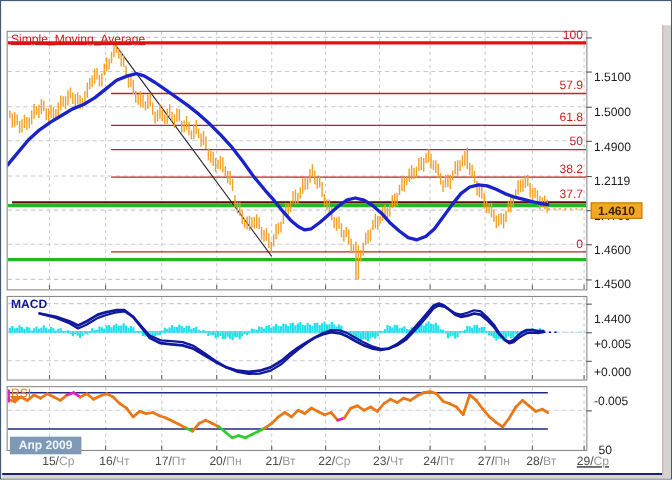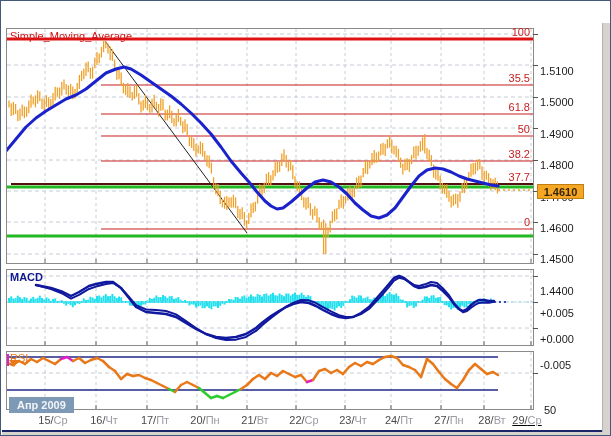--- a/index.html
+++ b/index.html
@@ -20,21 +20,21 @@
   .minglyph{display:block;width:7px;height:2px;background:#2b50c8;}
   .sqglyph{display:block;width:6px;height:5px;border:1.5px solid #2b50c8;box-sizing:border-box;}
   .panel{position:absolute;left:5px;border:1px solid #8a8a8a;background:#ffffff;box-sizing:border-box;}
   #mainPanel{top:27px;width:528px;height:236px;}
   #macdPanel{top:268px;width:528px;height:77px;}
   #rsiPanel{top:350px;width:528px;height:59px;}
   svg{position:absolute;left:0;top:0;}
   .axis-label{position:absolute;font-size:11px;color:#1c1c1c;white-space:nowrap;margin-top:38px;}
   .fib-label{position:absolute;font-size:11px;color:#c82020;white-space:nowrap;text-align:right;width:34px;}
   .overlay-label{position:absolute;font-size:11px;white-space:nowrap;}
-  #smaLabel{color:#d01818;left:9px;top:29px;}
+  #smaLabel{color:#d01818;left:9px;top:29px;text-decoration:underline;}
   #macdLabel{color:#101890;font-weight:bold;left:9px;top:270px;}
   #rsiLabel{color:#e87818;font-weight:normal;left:9px;top:351px;}
   #curPrice{position:absolute;left:536px;top:183px;width:47px;height:15px;background:#f5a623;
       color:#38260a;font-size:11px;font-weight:bold;display:flex;align-items:center;
       justify-content:center;border:1px solid #c07d10;box-sizing:border-box;}
   #monthBadge{position:absolute;left:8px;top:396px;height:16px;padding:0 8px;background:#7d99b5;
       color:#f2f5f8;font-size:11px;font-weight:bold;display:flex;align-items:center;}
   .date-label{position:absolute;top:413px;font-size:11px;white-space:nowrap;transform:translateX(-50%);}
   .date-label .num{color:#4a4a4a;margin-left:16px;}
   .date-label .day{color:#9a9aa2;}
@@ -914,35 +914,35 @@
   <span class="overlay-label" id="macdLabel">MACD</span>
   <span class="overlay-label" id="rsiLabel">RSI</span>
 
   <div id="priceAxis">
       <div class="axis-label" style="left: 539px; top: 26px;">1.5100</div>
       <div style="position: absolute; left: 532px; top: 33px; width: 5px; height: 1px; background: rgb(85, 85, 85);"></div>
       <div class="axis-label" style="left: 539px; top: 57px;">1.5000</div>
       <div style="position: absolute; left: 532px; top: 64px; width: 5px; height: 1px; background: rgb(85, 85, 85);"></div>
       <div class="axis-label" style="left: 539px; top: 89px;">1.4900</div>
       <div style="position: absolute; left: 532px; top: 96px; width: 5px; height: 1px; background: rgb(85, 85, 85);"></div>
-      <div class="axis-label" style="left: 539px; top: 120px;">1.4800</div>
+      <div class="axis-label" style="left: 539px; top: 120px;">1.2119</div>
       <div style="position: absolute; left: 532px; top: 127px; width: 5px; height: 1px; background: rgb(85, 85, 85);"></div>
       <div class="axis-label" style="left: 539px; top: 152px;">1.4700</div>
       <div style="position: absolute; left: 532px; top: 159px; width: 5px; height: 1px; background: rgb(85, 85, 85);"></div>
       <div class="axis-label" style="left: 539px; top: 183px;">1.4600</div>
       <div style="position: absolute; left: 532px; top: 190px; width: 5px; height: 1px; background: rgb(85, 85, 85);"></div>
       <div class="axis-label" style="left: 539px; top: 214px;">1.4500</div>
       <div style="position: absolute; left: 532px; top: 221px; width: 5px; height: 1px; background: rgb(85, 85, 85);"></div>
       <div class="axis-label" style="left: 539px; top: 246px;">1.4400</div>
       <div style="position: absolute; left: 532px; top: 253px; width: 5px; height: 1px; background: rgb(85, 85, 85);"></div>
     </div>
   <div id="curPrice">1.4610</div>
   <div id="fibLabels">
       <div class="fib-label" style="left: 495px; top: 25px;">100</div>
-      <div class="fib-label" style="left: 495px; top: 71px;">35.5</div>
+      <div class="fib-label" style="left: 495px; top: 71px;">57.9</div>
       <div class="fib-label" style="left: 495px; top: 100px;">61.8</div>
       <div class="fib-label" style="left: 495px; top: 122px;">50</div>
       <div class="fib-label" style="left: 495px; top: 147px;">38.2</div>
       <div class="fib-label" style="left: 495px; top: 170px;">37.7</div>
       <div class="fib-label" style="left: 495px; top: 215px;">0</div>
     </div>
   <div id="macdAxis">
       <div class="axis-label" style="left: 539px; top: 268px;">+0.005</div>
       <div style="position: absolute; left: 532px; top: 275px; width: 5px; height: 1px; background: rgb(85, 85, 85);"></div>
       <div class="axis-label" style="left: 539px; top: 294px;">+0.000</div>
@@ -958,20 +958,20 @@
       <div class="date-label" style="left: 44px;"><span class="num">15/</span><span class="day">Ср</span></div>
       <div class="date-label" style="left: 95px;"><span class="num">16/</span><span class="day">Чт</span></div>
       <div class="date-label" style="left: 146px;"><span class="num">17/</span><span class="day">Пт</span></div>
       <div class="date-label" style="left: 196px;"><span class="num">20/</span><span class="day">Пн</span></div>
       <div class="date-label" style="left: 246px;"><span class="num">21/</span><span class="day">Вт</span></div>
       <div class="date-label" style="left: 295px;"><span class="num">22/</span><span class="day">Ср</span></div>
       <div class="date-label" style="left: 344px;"><span class="num">23/</span><span class="day">Чт</span></div>
       <div class="date-label" style="left: 390px;"><span class="num">24/</span><span class="day">Пт</span></div>
       <div class="date-label" style="left: 440px;"><span class="num">27/</span><span class="day">Пн</span></div>
       <div class="date-label" style="left: 483px;"><span class="num">28/</span><span class="day">Вт</span></div>
-      <div class="date-label" style="left: 518px; text-decoration: underline;"><span class="num">29/</span><span class="day">Ср</span></div>
+      <div class="date-label" style="left: 530px; text-decoration: underline;"><span class="num">29/</span><span class="day">Ср</span></div>
     </div>
   <div id="monthBadge">Апр 2009</div>
 
   <div id="bottomLine"></div>
   <div id="bottomFrame"></div>
   <div id="rightFrame"></div>
 </div>
 
 </body></html>

